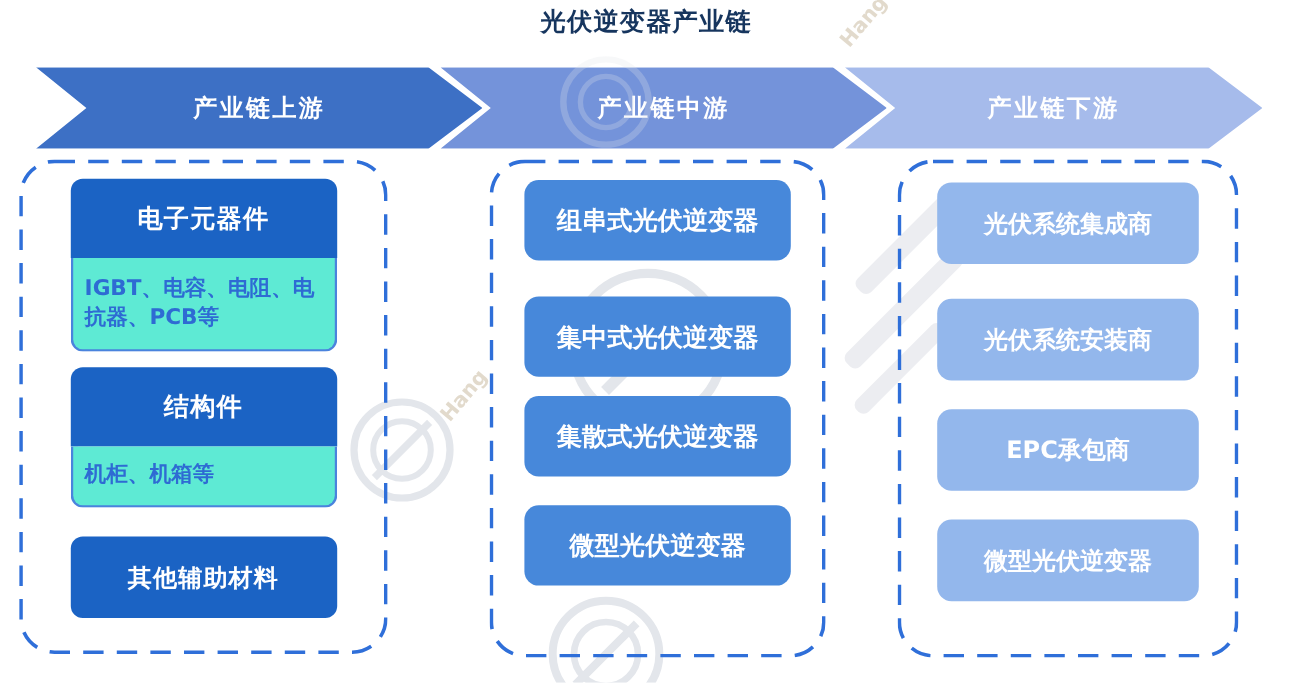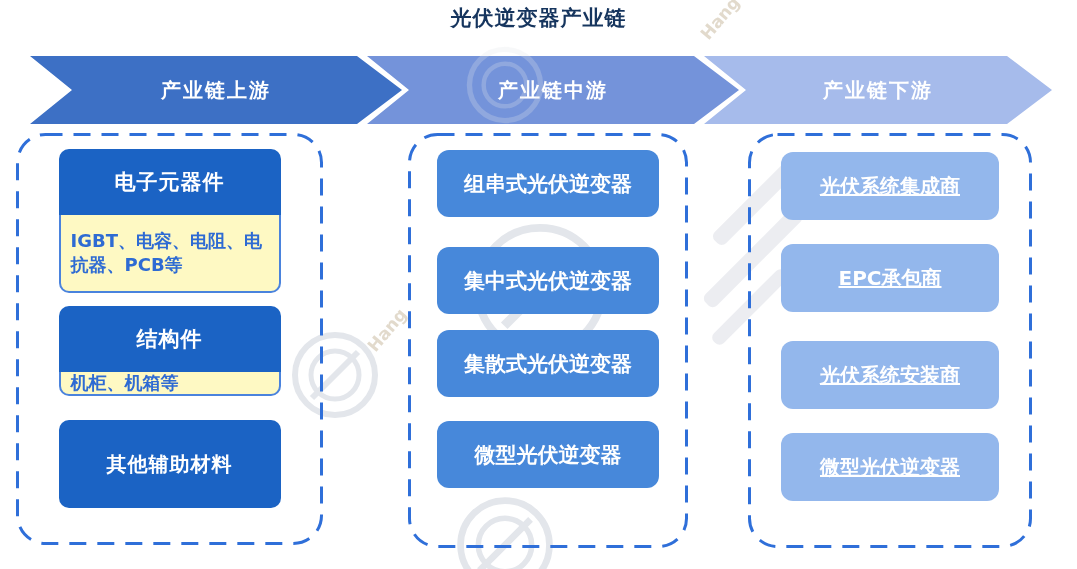--- a/index.html
+++ b/index.html
@@ -83,38 +83,38 @@
     border-radius: 10px 10px 0 0;
     color: #ffffff;
     font-size: 21px;
     font-weight: bold;
     letter-spacing: 1px;
     display: flex;
     align-items: center;
     justify-content: center;
   }
   .group-detail {
-    background: #fef9c3;
+    background: #5eead4;
     border: 2px solid var(--upstream-detail-border, #4a83dd);
     border-top: none;
     border-radius: 0 0 10px 10px;
     color: var(--upstream-detail-text, #2e6bd3);
     font-size: 18px;
     font-weight: bold;
     line-height: 1.35;
     padding: 0 10px;
     display: flex;
     align-items: center;
   }
   .detail-tall  { height: 78px; }
-  .detail-short { height: 24px; }
+  .detail-short { height: 51px; }
 
   .solo-box {
     width: 222px;
-    height: 88px;
+    height: 68px;
     background: var(--upstream-header-bg, #1b63c4);
     border-radius: 10px;
     color: #ffffff;
     font-size: 20px;
     font-weight: bold;
     letter-spacing: 1px;
     display: flex;
     align-items: center;
     justify-content: center;
   }
@@ -142,21 +142,20 @@
     width: 218px;
     height: 68px;
     background: var(--downstream-box-bg, #93b7ec);
     border-radius: 12px;
     color: #ffffff;
     font-size: 20px;
     font-weight: bold;
     display: flex;
     align-items: center;
     justify-content: center;
-    text-decoration: underline;
   }
   .d1 { margin-top: 19px; }
   .d2 { margin-top: 29px; }
   .d3 { margin-top: 24px; }
   .d4 { margin-top: 24px; }
 
   
   .wm { position: absolute; pointer-events: none; }
   .wm-z-low  { z-index: 1; }
   .wm-z-high { z-index: 4; opacity: 0.55; }
@@ -240,18 +239,18 @@
     <div class="mbox m2">集中式光伏逆变器</div>
     <div class="mbox m3">集散式光伏逆变器</div>
     <div class="mbox m4">微型光伏逆变器</div>
   </div>
 
   <div class="col col-down">
     <svg class="dash-frame" width="284" height="415" viewBox="0 0 284 415">
       <rect x="1.5" y="1.5" width="281" height="412" rx="28"></rect>
     </svg>
     <div class="dbox d1">光伏系统集成商</div>
+    <div class="dbox d2">光伏系统安装商</div>
     <div class="dbox d3">EPC承包商</div>
-    <div class="dbox d2">光伏系统安装商</div>
     <div class="dbox d4">微型光伏逆变器</div>
   </div>
 
 </div>
 
 </body></html>

